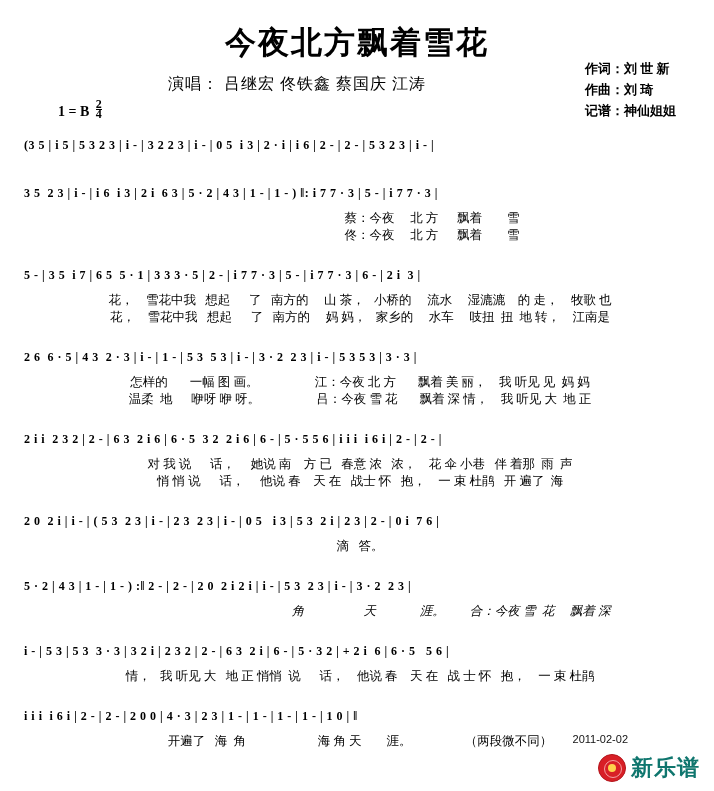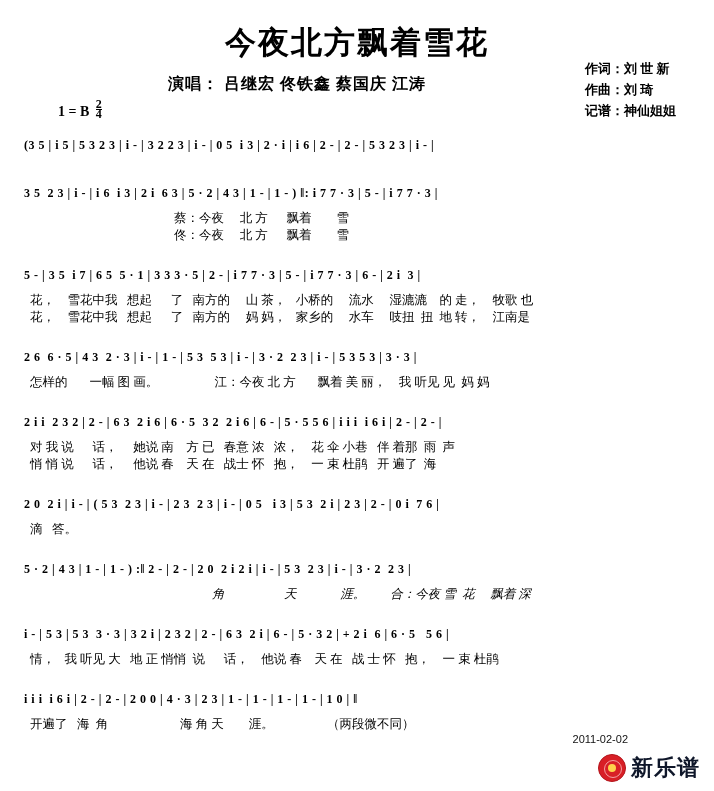--- a/index.html
+++ b/index.html
@@ -25,21 +25,21 @@
     font-family: "Liberation Serif", serif;
     font-weight: bold;
     font-size: 31px;
     letter-spacing: 2px;
     margin: 0;
     padding-top: 22px;
   }
   .singer-row {
     text-align: center;
     font-size: 16px;
-    font-weight: bold;
+    font-weight: normal;
     font-family: "Liberation Serif", serif;
     margin-top: 10px;
     padding-right: 120px;
     letter-spacing: 1px;
   }
   .credits {
     position: absolute;
     right: 38px;
     top: 58px;
     font-size: 13px;
@@ -90,20 +90,21 @@
     overflow: visible;
   }
   .lyric {
     font-family: "Liberation Serif", serif;
     font-size: 12.5px;
     white-space: pre;
     line-height: 17px;
     height: 17px;
     padding-left: 6px;
     letter-spacing: 0px;
+    text-align: center;
   }
   .lyric.indent { padding-left: 150px; }
   .lyric.indent2 { padding-left: 188px; font-style: italic; }
   .spacer14 { height: 14px; }
   .date {
     position: absolute;
     right: 86px;
     bottom: 46px;
     font-size: 11px;
     font-family: "Liberation Sans", sans-serif;
@@ -139,21 +140,21 @@
     left: 50%; top: 50%;
     width: 16px; height: 16px;
     margin: -8px 0 0 -8px;
     border-radius: 50%;
     border: 1px solid #f4a0a4;
   }
   .logo-text {
     font-family: "Liberation Serif", serif;
     font-weight: bold;
     font-size: 22px;
-    color: #0f172a;
+    color: #0f766e;
     letter-spacing: 1px;
   }
 </style>
 </head>
 <body>
 
 <div class="sheet">
 
   <h1 class="title">今夜北方飘着雪花</h1>
 
@@ -190,20 +191,21 @@
     <div class="line">
       <div class="notes">5 - | 3 5  i 7 | 6 5  5 · 1 | 3 3 3 · 5 | 2 - | i 7 7 · 3 | 5 - | i 7 7 · 3 | 6 - | 2 i  3 |</div>
       <div class="lyric">花，    雪花中我   想起      了   南方的     山 茶，   小桥的     流水     湿漉漉    的 走，    牧歌 也</div>
       <div class="lyric">花，    雪花中我   想起      了   南方的     妈 妈，   家乡的     水车     吱扭  扭  地 转，    江南是</div>
       <div class="spacer14"></div>
     </div>
 
     <div class="line">
       <div class="notes">2 6  6 · 5 | 4 3  2 · 3 | i - | 1 - | 5 3  5 3 | i - | 3 · 2  2 3 | i - | 5 3 5 3 | 3 · 3 |</div>
       <div class="lyric">怎样的       一幅 图 画。                  江：今夜 北 方       飘着 美 丽，    我 听见 见  妈 妈</div>
+      <div class="lyric">温柔  地      咿呀 咿 呀。                  吕：今夜 雪 花       飘着 深 情，    我 听见 大  地 正</div>
       <div class="spacer14"></div>
     </div>
 
     <div class="line">
       <div class="notes">2 i i  2 3 2 | 2 - | 6 3  2 i 6 | 6 · 5  3 2  2 i 6 | 6 - | 5 · 5 5 6 | i i i  i 6 i | 2 - | 2 - |</div>
       <div class="lyric">对 我 说      话，     她说 南    方 已   春意 浓   浓，    花 伞 小巷   伴 着那  雨  声</div>
       <div class="lyric">悄 悄 说      话，     他说 春    天 在   战士 怀   抱，    一 束 杜鹃   开 遍了  海</div>
       <div class="spacer14"></div>
     </div>
 

